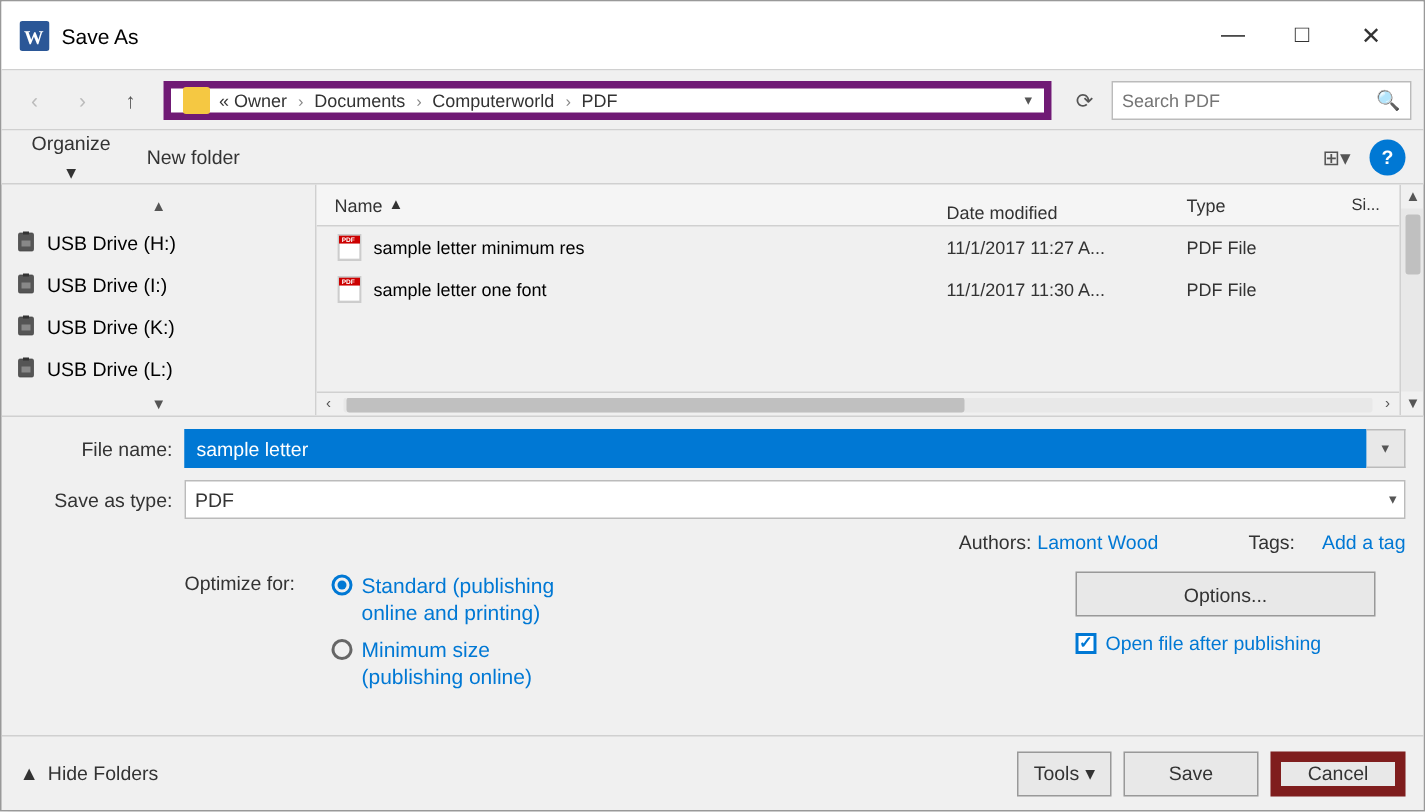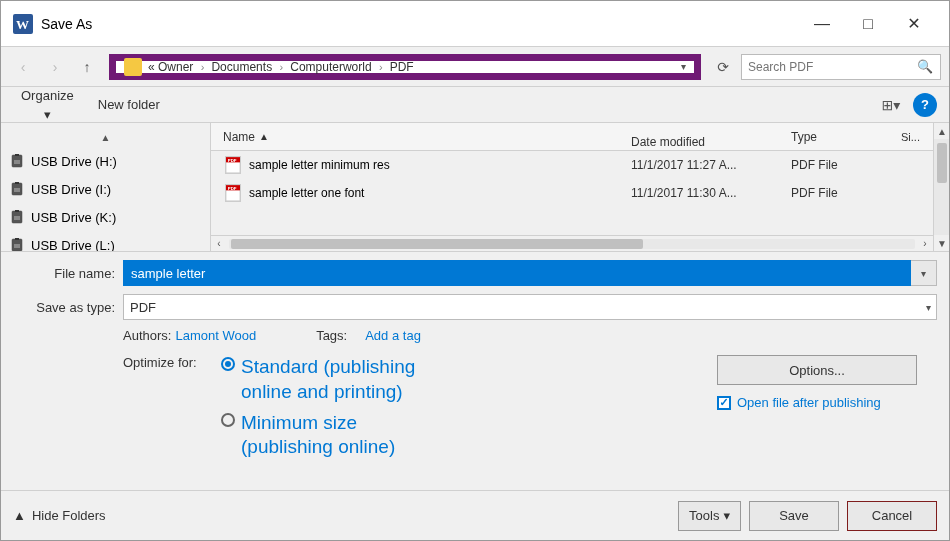--- a/index.html
+++ b/index.html
@@ -82,21 +82,21 @@
       border-radius: 2px;
     }
     .nav-btn:disabled { color: #bbb; cursor: default; }
     
     .breadcrumb-bar {
       flex: 1;
       height: 26px;
       display: flex;
       align-items: center;
       background: white;
-      border: 7px solid #701a75;
+      border: 5px solid #701a75;
       padding: 0 8px;
       margin: 0 4px;
     }
     
     .breadcrumb-folder {
       width: 18px;
       height: 18px;
       background: #f5c842;
       border-radius: 2px;
       margin-right: 6px;
@@ -548,20 +548,21 @@
       font-size: 10px;
       color: #555;
       pointer-events: none;
     }
     
     .meta-row {
       display: flex;
       align-items: center;
       margin-bottom: 12px;
       padding-left: 110px;
+      justify-content: flex-end;
     }
     
     .meta-authors {
       font-size: 13px;
       color: #333;
       margin-right: 4px;
     }
     
     .meta-author-value {
       font-size: 13px;
@@ -619,21 +620,21 @@
       height: 6px;
       border-radius: 50%;
       background: #0078d4;
     }
     
     .radio-unchecked {
       border: 2px solid #666;
     }
     
     .radio-text {
-      font-size: 19px;
+      font-size: 14px;
       color: #0078d4;
       cursor: pointer;
       line-height: 1.3;
     }
     
     .publish-section {
       width: 220px;
       display: flex;
       flex-direction: column;
       align-items: flex-start;
@@ -730,21 +731,21 @@
       border: 1px solid #999;
       cursor: pointer;
       font-size: 13px;
       color: #333;
     }
     
     .cancel-btn {
       width: 90px;
       height: 30px;
       background: #e8e8e8;
-      border: 1px solid #7f1d1d;
+      border: 7px solid #7f1d1d;
       cursor: pointer;
       font-size: 13px;
       color: #333;
     }
     
     .file-panel-container {
       display: flex;
       flex: 1;
       overflow: hidden;
     }

